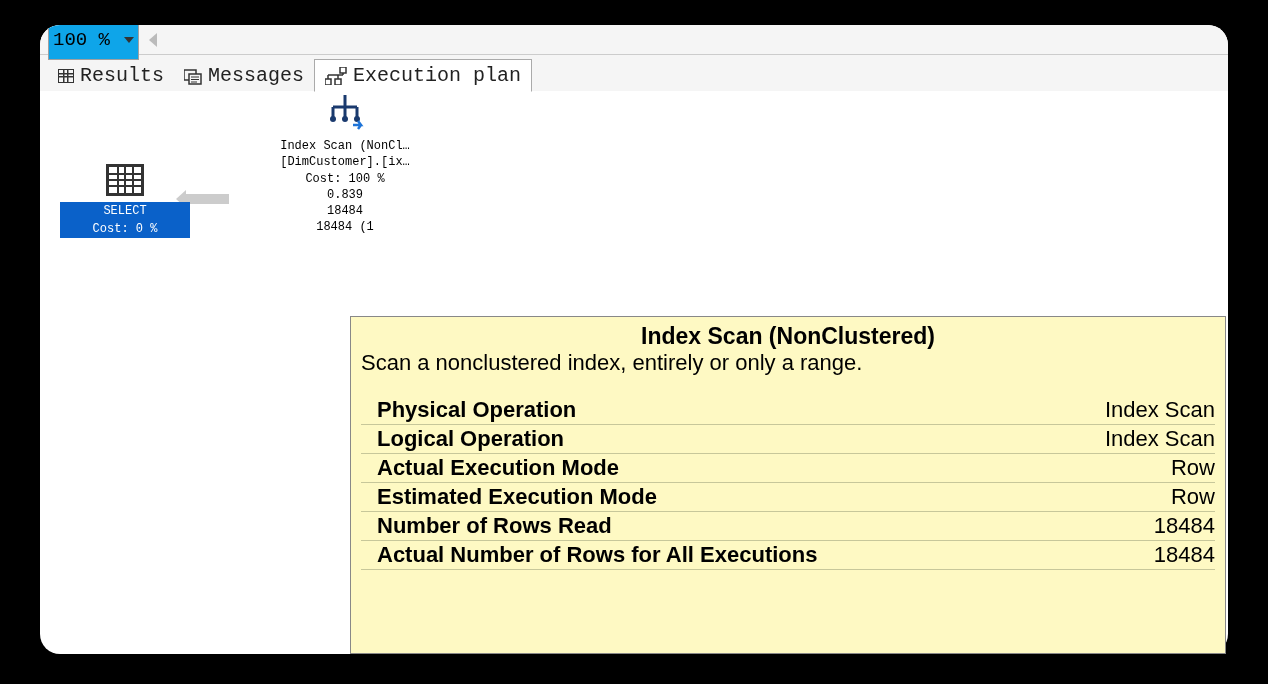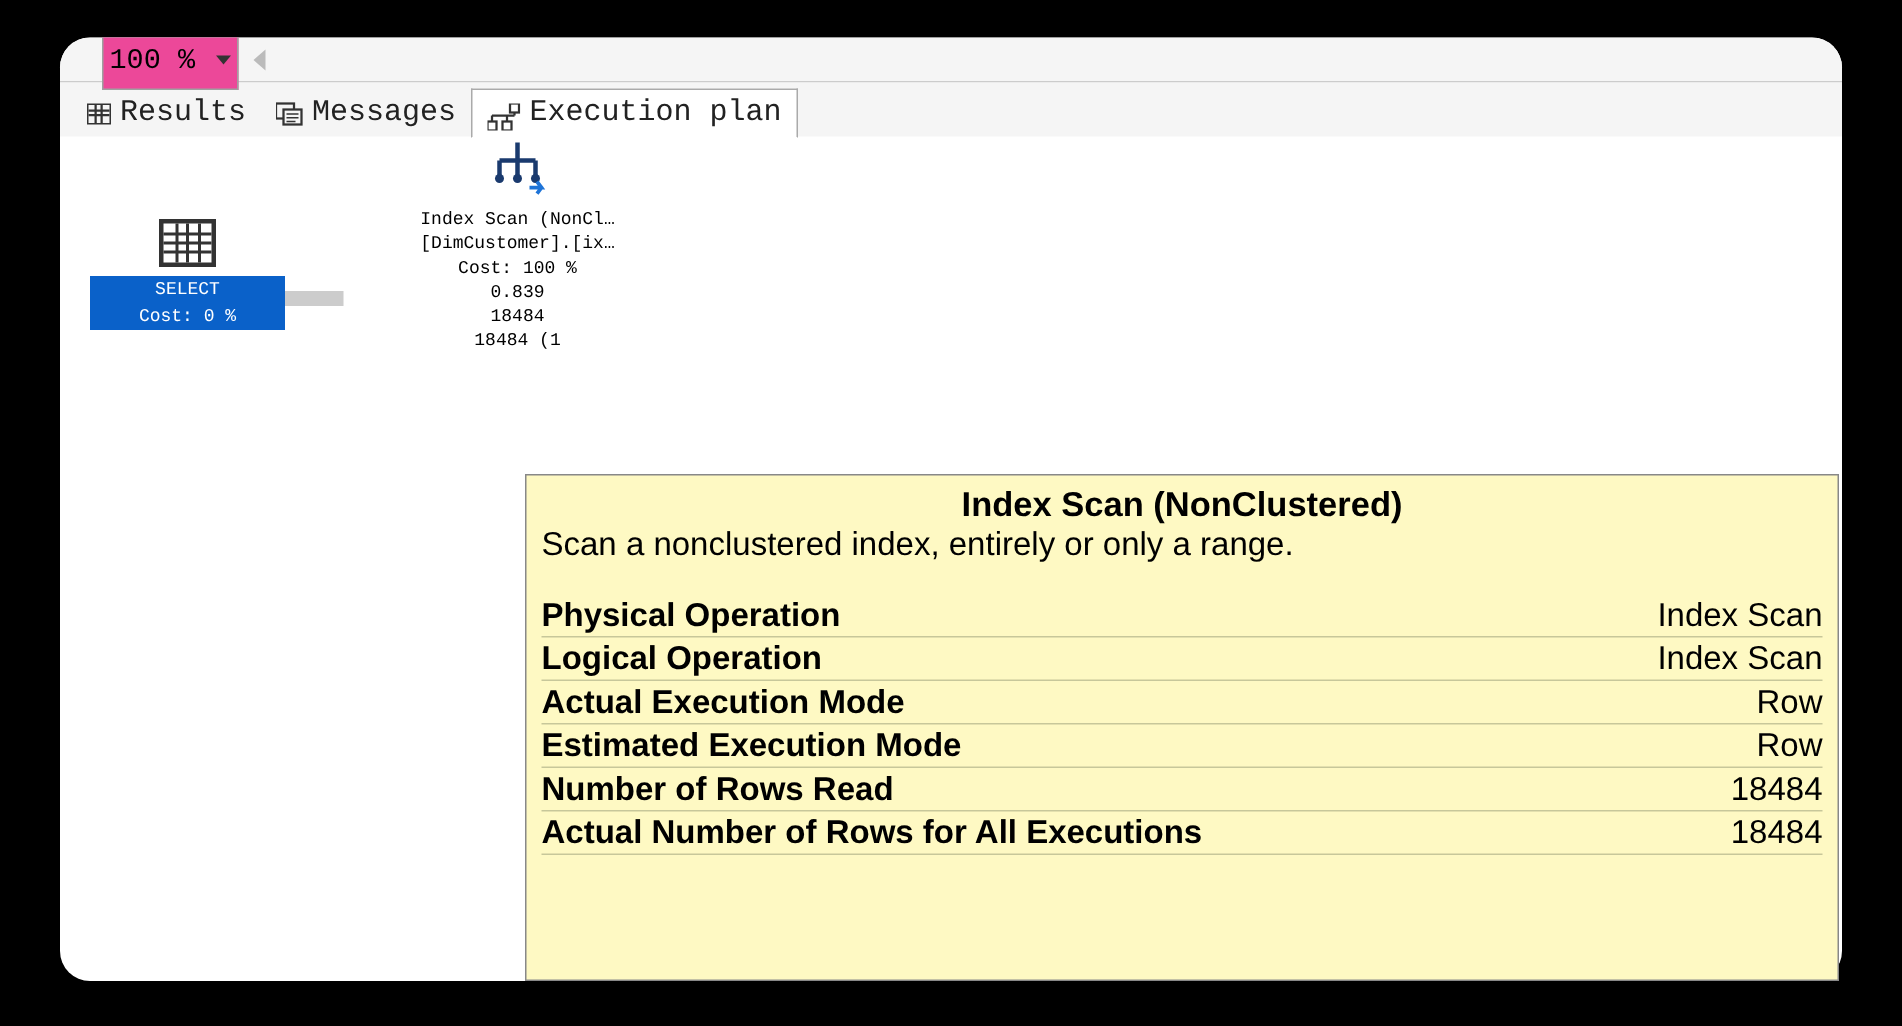--- a/index.html
+++ b/index.html
@@ -29,26 +29,25 @@
     background: #f5f5f5;
     border-bottom: 1px solid #ccc;
     height: 30px;
     padding-left: 8px;
     font-family: "Consolas","Courier New",monospace;
     font-size: 19px;
   }
   .zoom-combo {
     display: flex;
     align-items: center;
-    background: #ec4899;
+    background: #0ea5e9;
     border: 1px solid #a0a0a0;
     padding: 0 4px;
     height: 40px;
     gap: 14px;
-    margin-left: 20px;
   }
   .dropdown-arrow {
     width: 0; height: 0;
     border-left: 5px solid transparent;
     border-right: 5px solid transparent;
     border-top: 6px solid #333;
   }
   .nav-arrow {
     width: 0; height: 0;
     border-top: 7px solid transparent;
@@ -73,21 +72,20 @@
     gap: 6px;
     padding: 4px 10px;
     cursor: pointer;
   }
   .tab.active {
     background: #fff;
     border: 1px solid #aaa;
     border-bottom: 1px solid #fff;
     position: relative;
     top: 1px;
-    align-items: flex-end;
   }
   .tab-icon-grid {
     display: inline-block;
     width: 16px; height: 14px;
     border: 1.5px solid #333;
     background:
       linear-gradient(#333,#333) 33% 0/1.5px 100% no-repeat,
       linear-gradient(#333,#333) 66% 0/1.5px 100% no-repeat,
       linear-gradient(#333,#333) 0 33%/100% 1.5px no-repeat,
       linear-gradient(#333,#333) 0 66%/100% 1.5px no-repeat;
@@ -111,21 +109,21 @@
   
   .plan-canvas {
     position: relative;
     font-family: "Consolas","Courier New",monospace;
     font-size: 12px;
     height: 460px;
   }
   .node-select {
     position: absolute;
     left: 20px;
-    top: 55px;
+    top: 73px;
     text-align: center;
     width: 130px;
   }
   .node-select .grid-icon {
     display: inline-block;
     width: 38px; height: 32px;
     border: 3px solid #333;
     background:
       linear-gradient(#333,#333) 25% 0/2px 100% no-repeat,
       linear-gradient(#333,#333) 50% 0/2px 100% no-repeat,
@@ -190,21 +188,21 @@
     font-size: 22px;
     margin-bottom: 20px;
   }
   .tt-row {
     display: flex;
     justify-content: space-between;
     border-bottom: 1px solid #c7c79a;
     padding: 1px 0;
     font-size: 22px;
   }
-  .tt-row .k { font-weight: 700; }
+  .tt-row .k { font-weight: 700; margin-left: 16px; }
 </style>
 </head>
 <body>
 
 <div class="window">
 
   <div class="zoom-bar">
     <div class="zoom-combo">
       <span>100 %</span>
       <span class="dropdown-arrow"></span>

